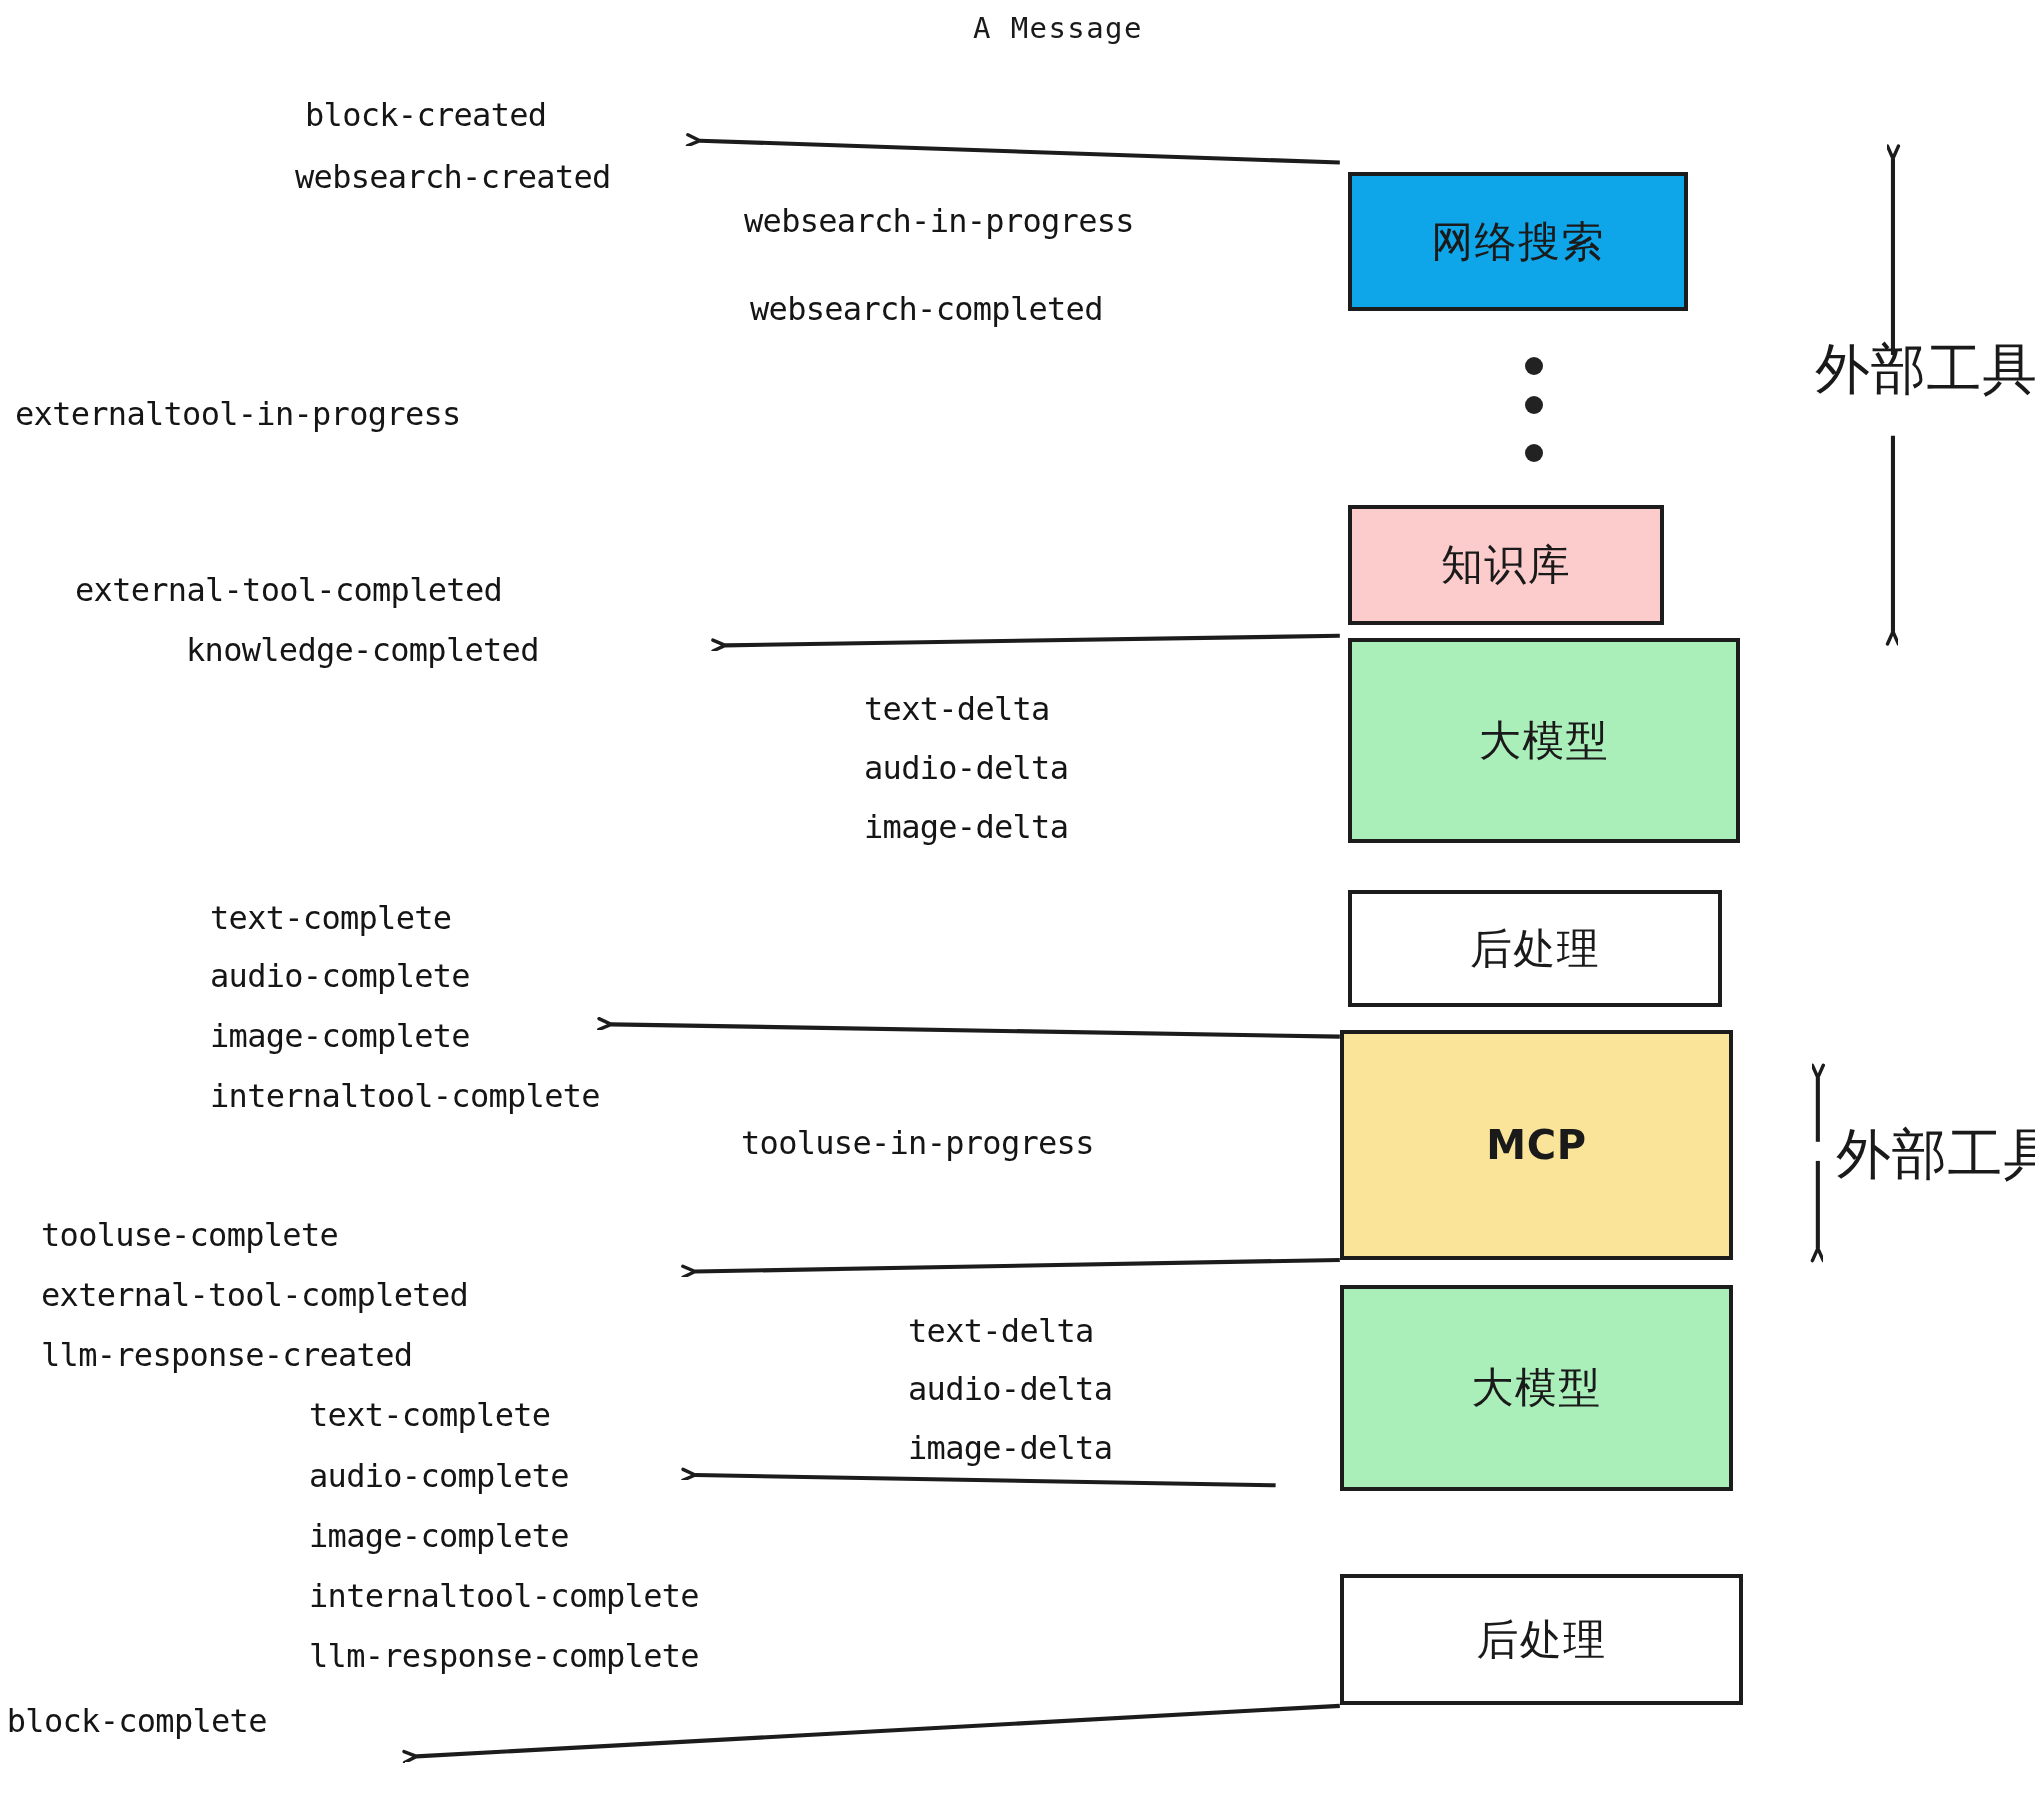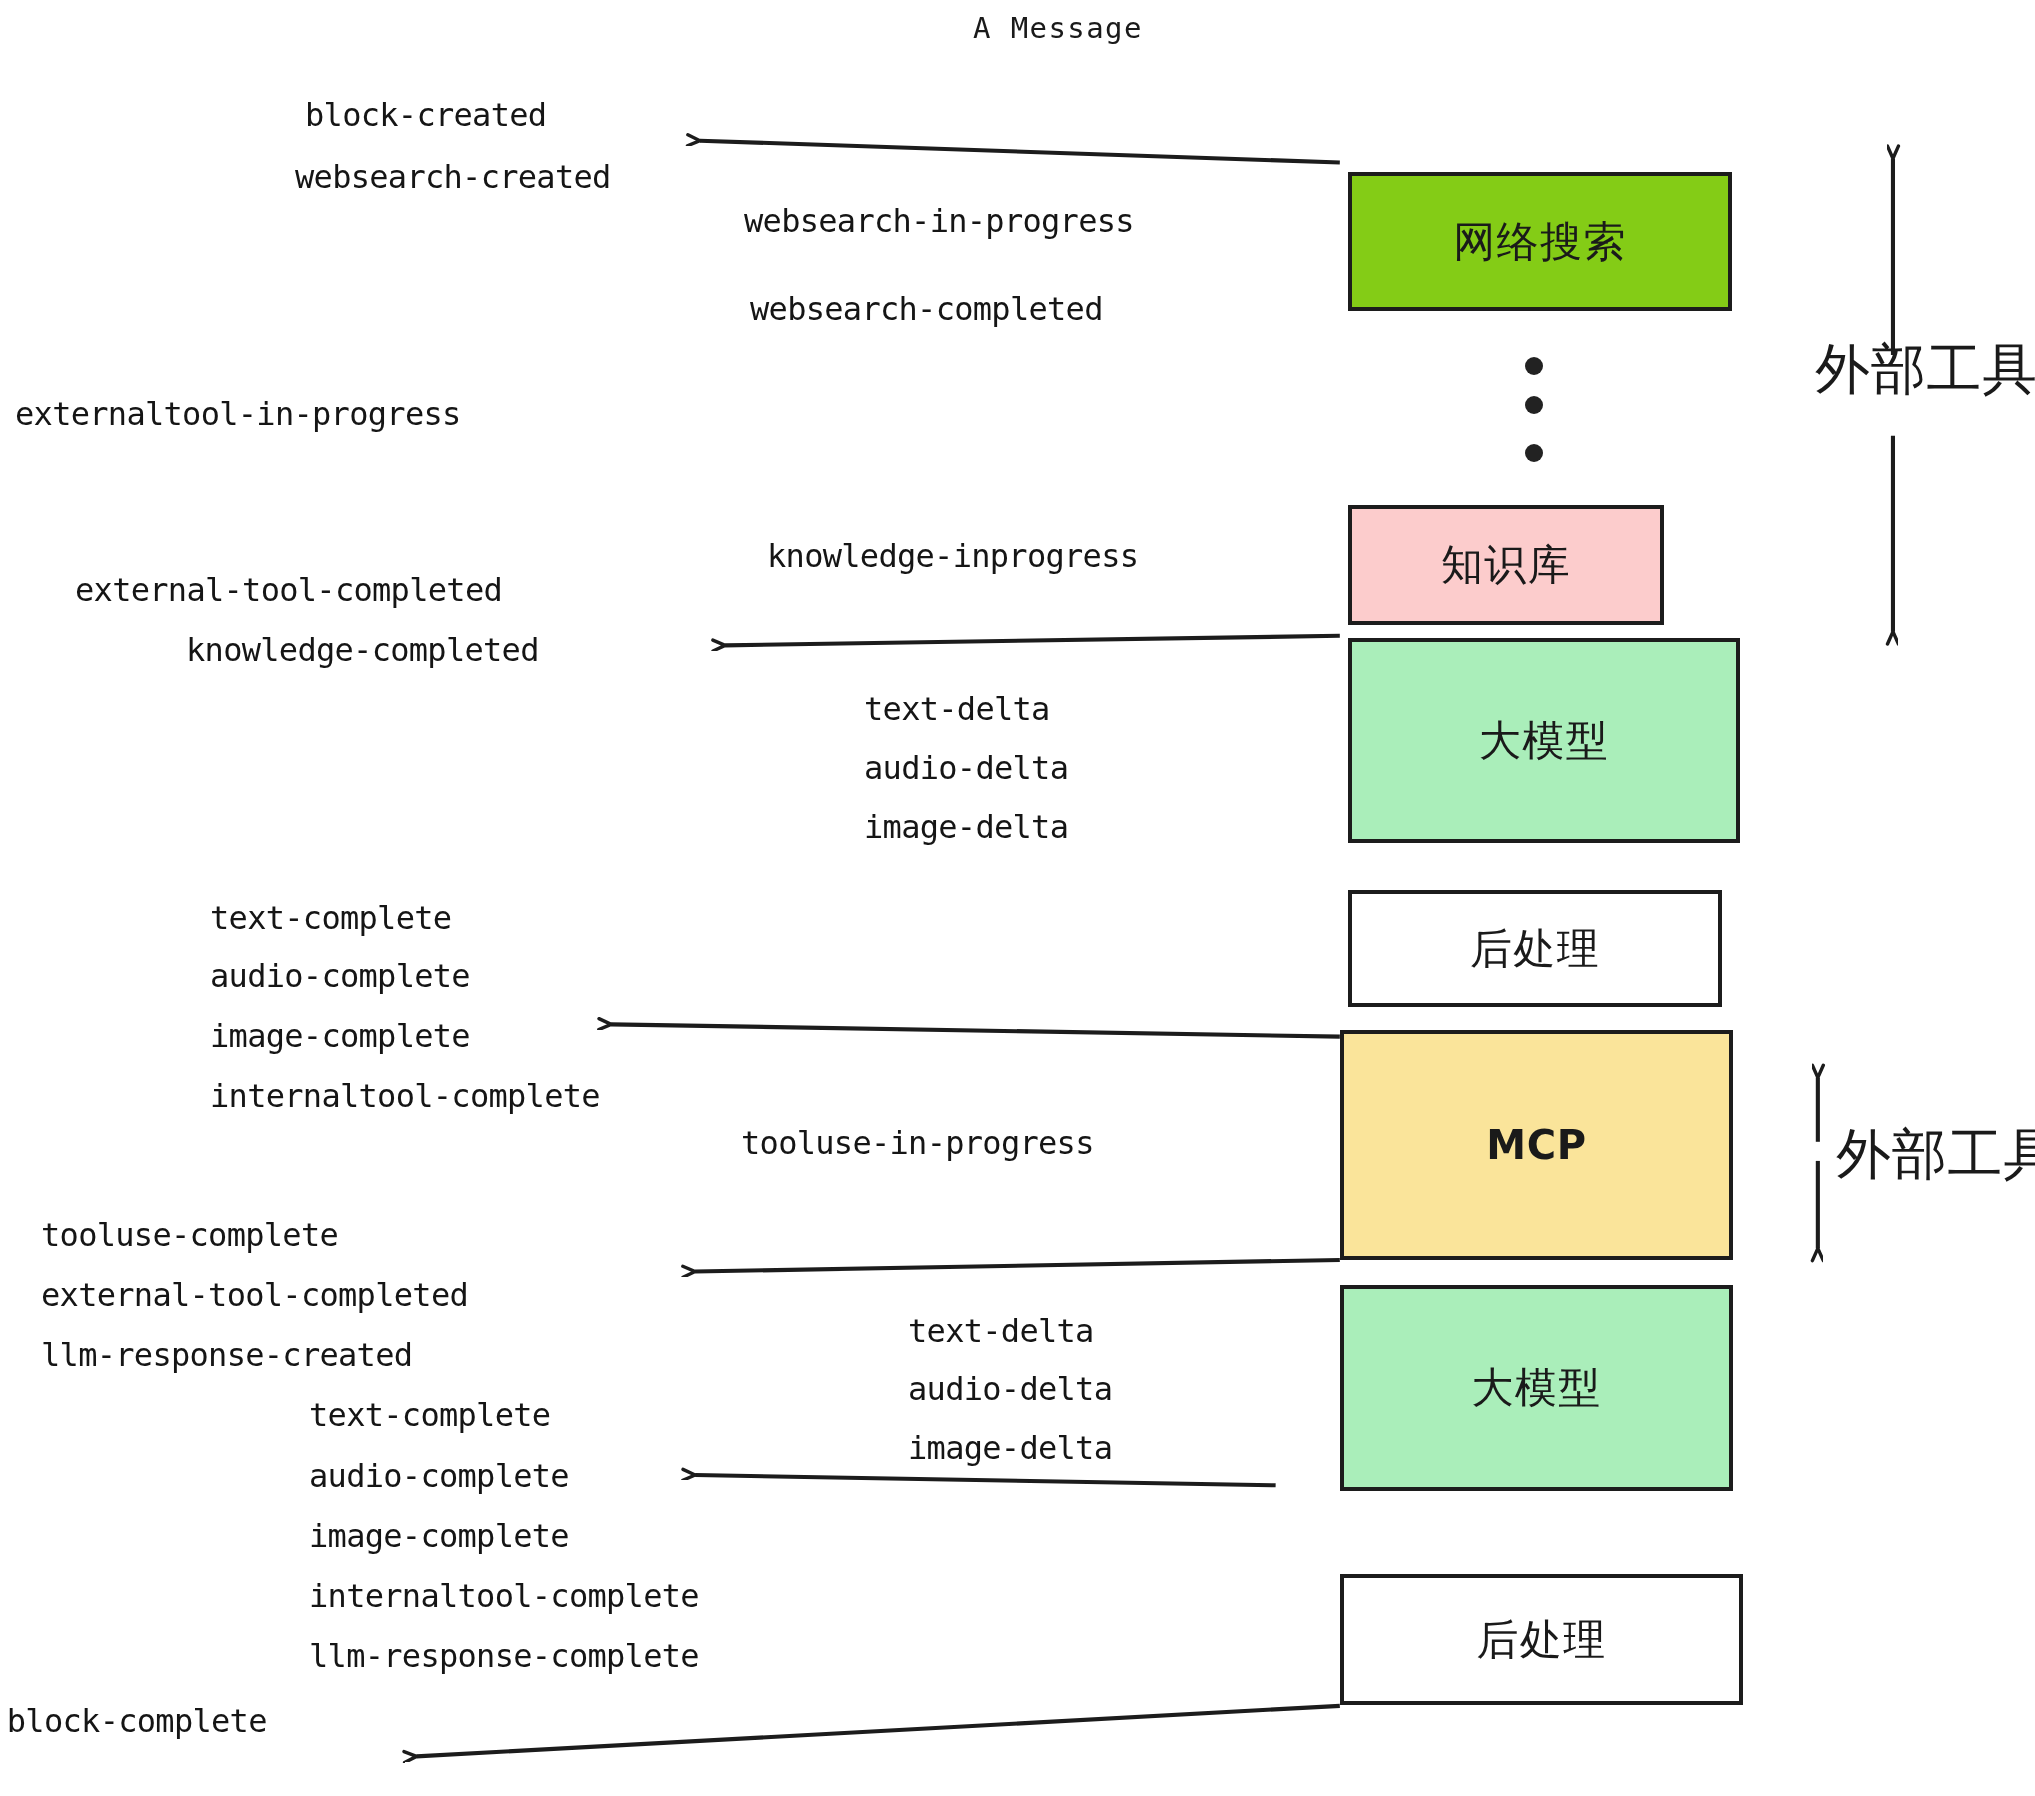--- a/index.html
+++ b/index.html
@@ -132,21 +132,20 @@
       <line x1="2662" y1="1672" x2="2662" y2="1578" stroke="#1c1c1c" stroke-width="6" marker-end="url(#ahu)"></line>
       <line x1="2662" y1="1700" x2="2662" y2="1828" stroke="#1c1c1c" stroke-width="6" marker-end="url(#ahu)"></line>
     </g>
   </svg>
 
   <div class="abs evt" style="left:305px;  top:99px;">block-created</div>
   <div class="abs evt" style="left:295px;  top:161px;">websearch-created</div>
   <div class="abs evt" style="left:744px; top:205px;">websearch-in-progress</div>
   <div class="abs evt" style="left:750px; top:293px;">websearch-completed</div>
   <div class="abs evt" style="left:15px;   top:398px;">externaltool-in-progress</div>
-  <div class="abs evt" style="left:767px; top:540px;">knowledge-inprogress</div>
   <div class="abs evt" style="left:75px;  top:574px;">external-tool-completed</div>
   <div class="abs evt" style="left:186px;  top:634px;">knowledge-completed</div>
   <div class="abs evt" style="left:864px; top:693px;">text-delta</div>
   <div class="abs evt" style="left:864px; top:752px;">audio-delta</div>
   <div class="abs evt" style="left:864px; top:811px;">image-delta</div>
   <div class="abs evt" style="left:210px;  top:902px;">text-complete</div>
   <div class="abs evt" style="left:210px;  top:960px;">audio-complete</div>
   <div class="abs evt" style="left:210px;  top:1020px;">image-complete</div>
   <div class="abs evt" style="left:210px;  top:1080px;">internaltool-complete</div>
   <div class="abs evt" style="left:741px; top:1127px;">tooluse-in-progress</div>
@@ -156,21 +155,21 @@
   <div class="abs evt" style="left:908px; top:1315px;">text-delta</div>
   <div class="abs evt" style="left:908px; top:1373px;">audio-delta</div>
   <div class="abs evt" style="left:908px; top:1432px;">image-delta</div>
   <div class="abs evt" style="left:309px;  top:1399px;">text-complete</div>
   <div class="abs evt" style="left:309px;  top:1460px;">audio-complete</div>
   <div class="abs evt" style="left:309px;  top:1520px;">image-complete</div>
   <div class="abs evt" style="left:309px;  top:1580px;">internaltool-complete</div>
   <div class="abs evt" style="left:309px;  top:1640px;">llm-response-complete</div>
   <div class="abs evt" style="left:6.8px;   top:1705px;">block-complete</div>
 
-  <div class="abs box" style="left:1348px; top:172px;  width:384px; height:139px; background:#84cc16;">
+  <div class="abs box" style="left:1348px; top:172px;  width:340px; height:139px; background:#0ea5e9;">
     <span class="box-label">网络搜索</span>
   </div>
 
   <div class="abs box" style="left:1348px; top:505px;  width:316px; height:120px; background:#fccccc;">
     <span class="box-label">知识库</span>
   </div>
 
   <div class="abs box" style="left:1348px; top:638px;  width:392px; height:205px; background:#aaeeba;">
     <span class="box-label">大模型</span>
   </div>

